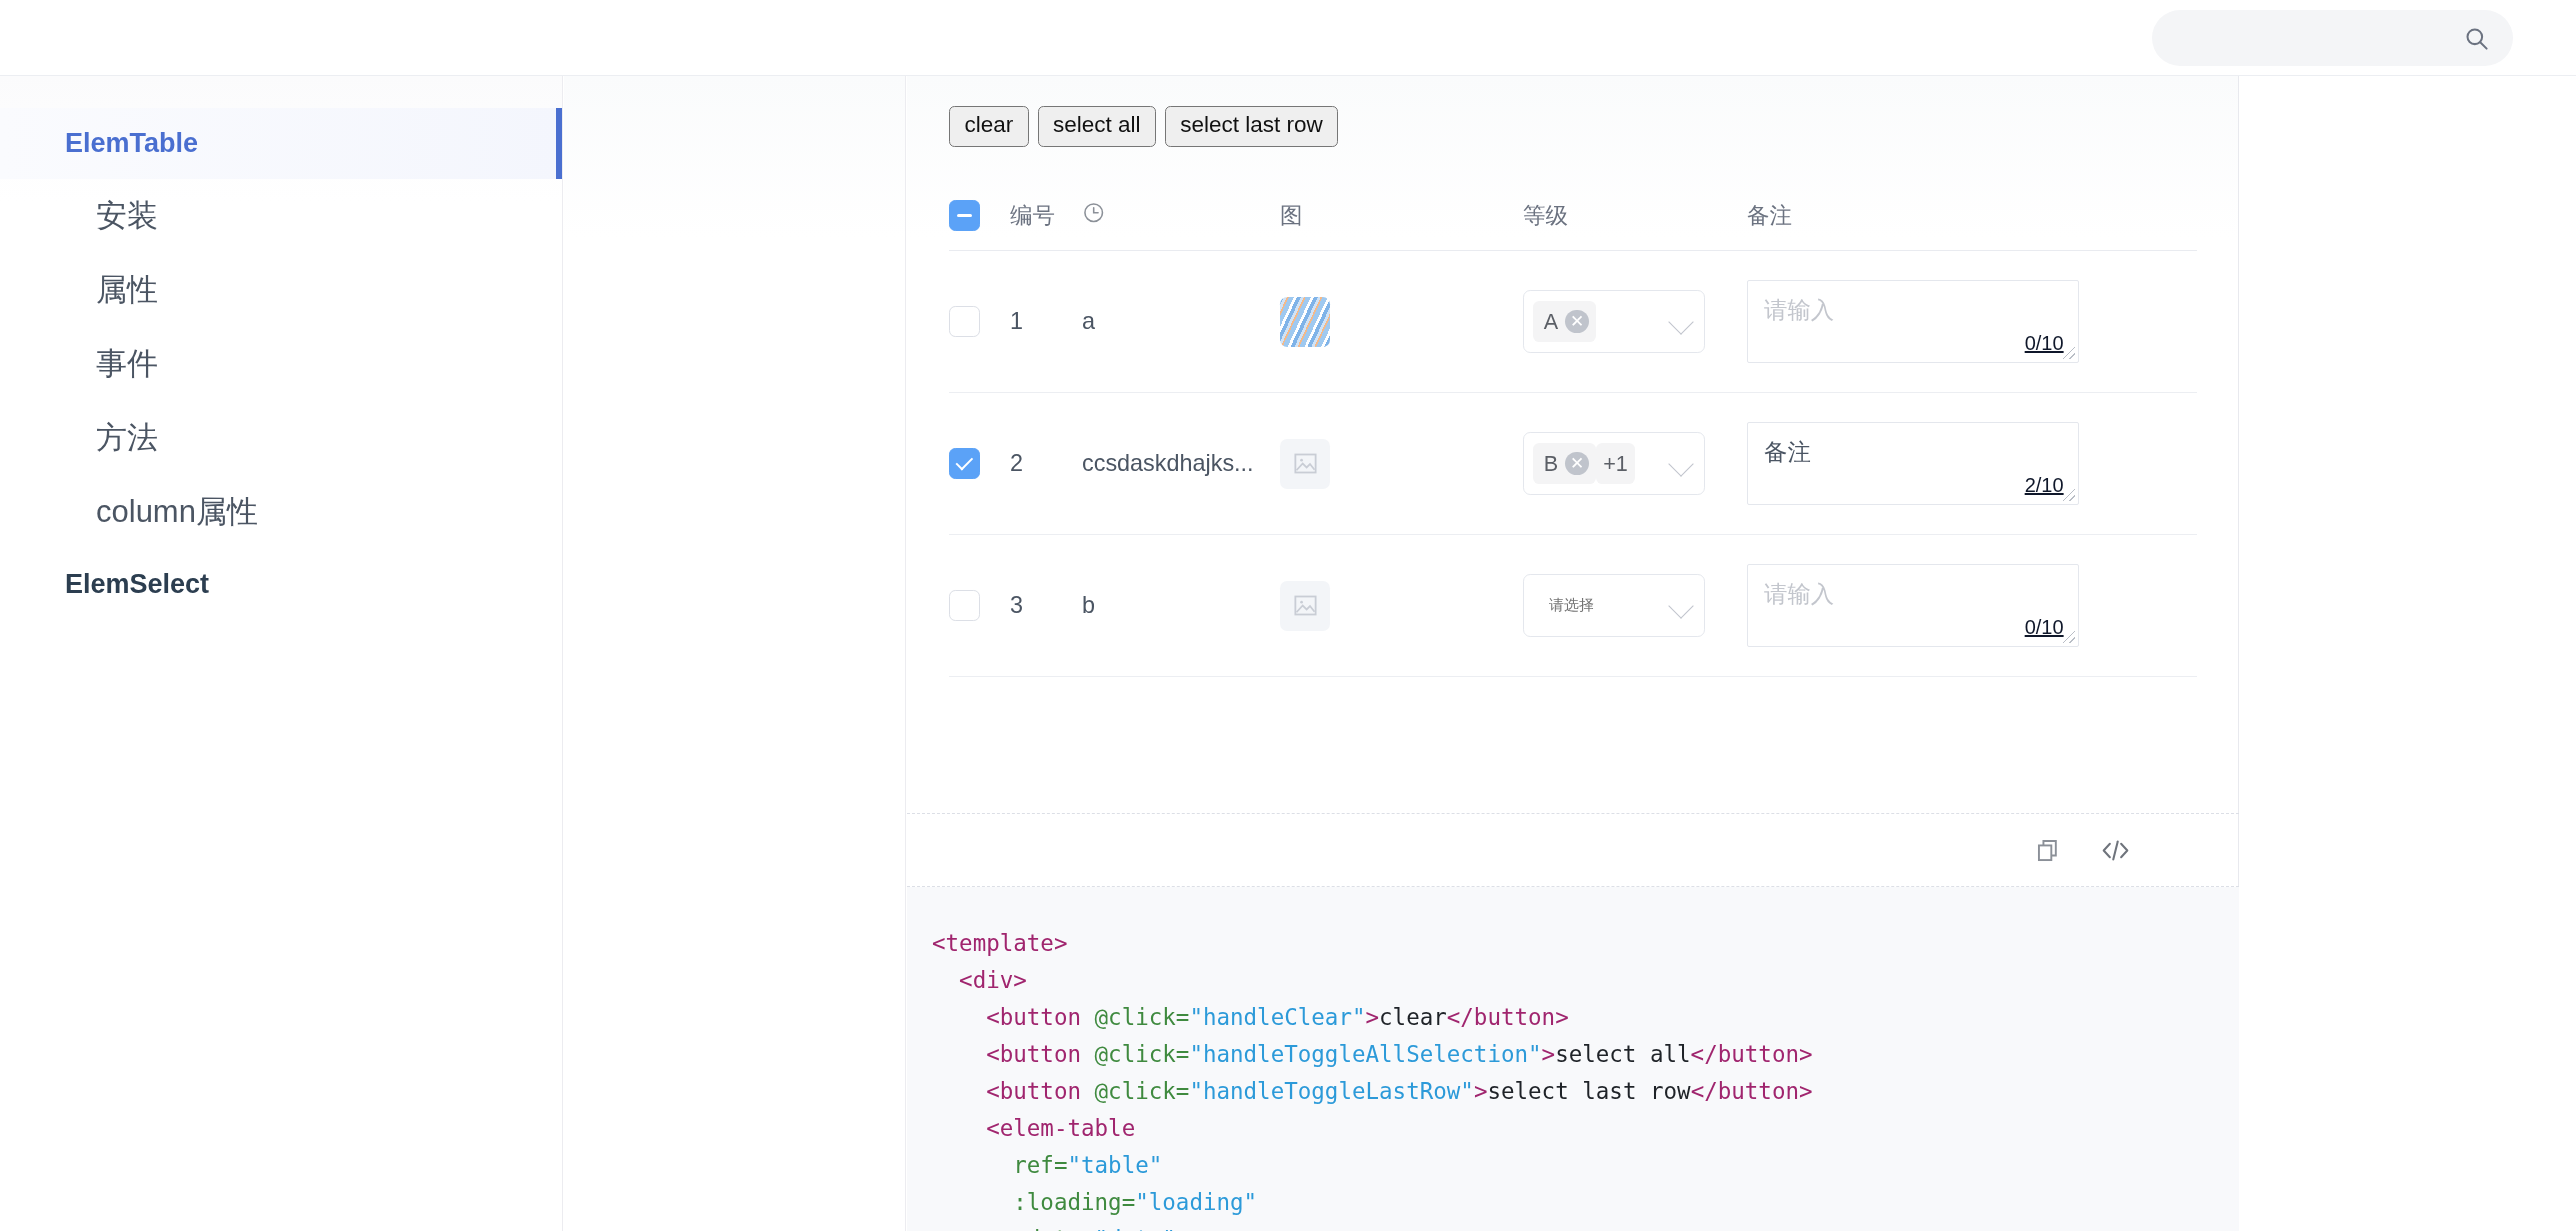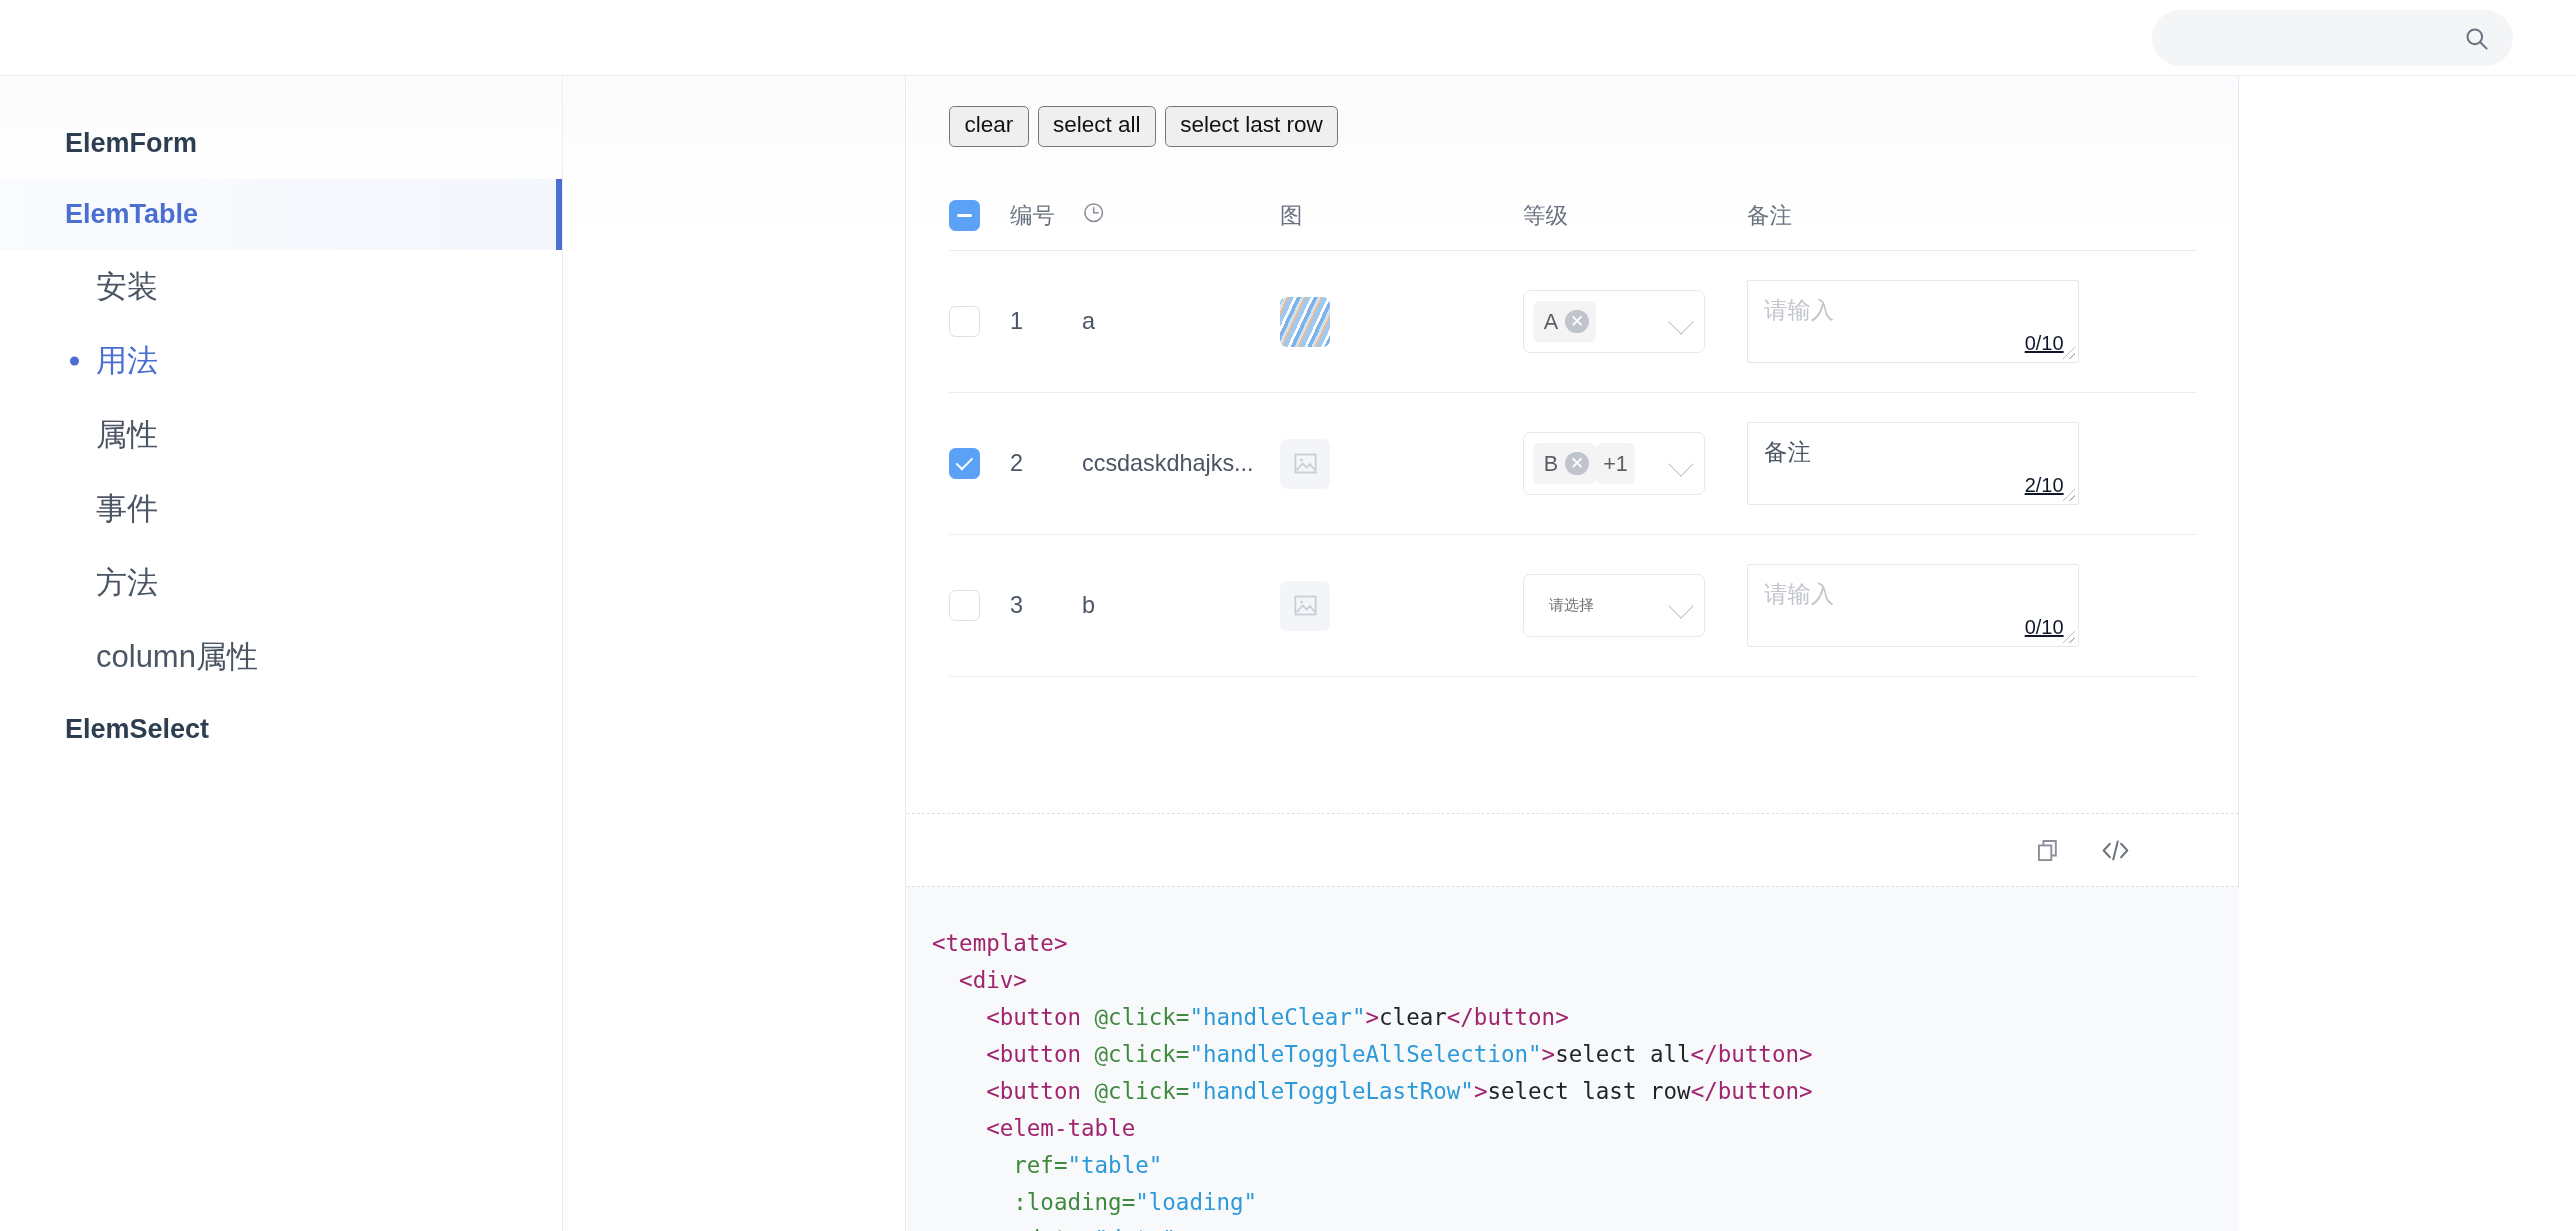--- a/index.html
+++ b/index.html
@@ -259,26 +259,24 @@
         <line x1="15.3" y1="15.3" x2="21" y2="21" stroke-linecap="round"></line>
       </svg>
     </span>
   </div>
 </div>
 
 <div class="body-wrap">
 
   <nav class="sidebar">
 
-    <div class="nav-group">ElemForm</div>
 
     <div class="nav-group active">ElemTable</div>
 
     <div class="nav-sub">安装</div>
-    <div class="nav-sub current">用法</div>
     <div class="nav-sub">属性</div>
     <div class="nav-sub">事件</div>
     <div class="nav-sub">方法</div>
     <div class="nav-sub">column属性</div>
 
     <div class="nav-group">ElemSelect</div>
   </nav>
 
   <div class="gutter"></div>
 

